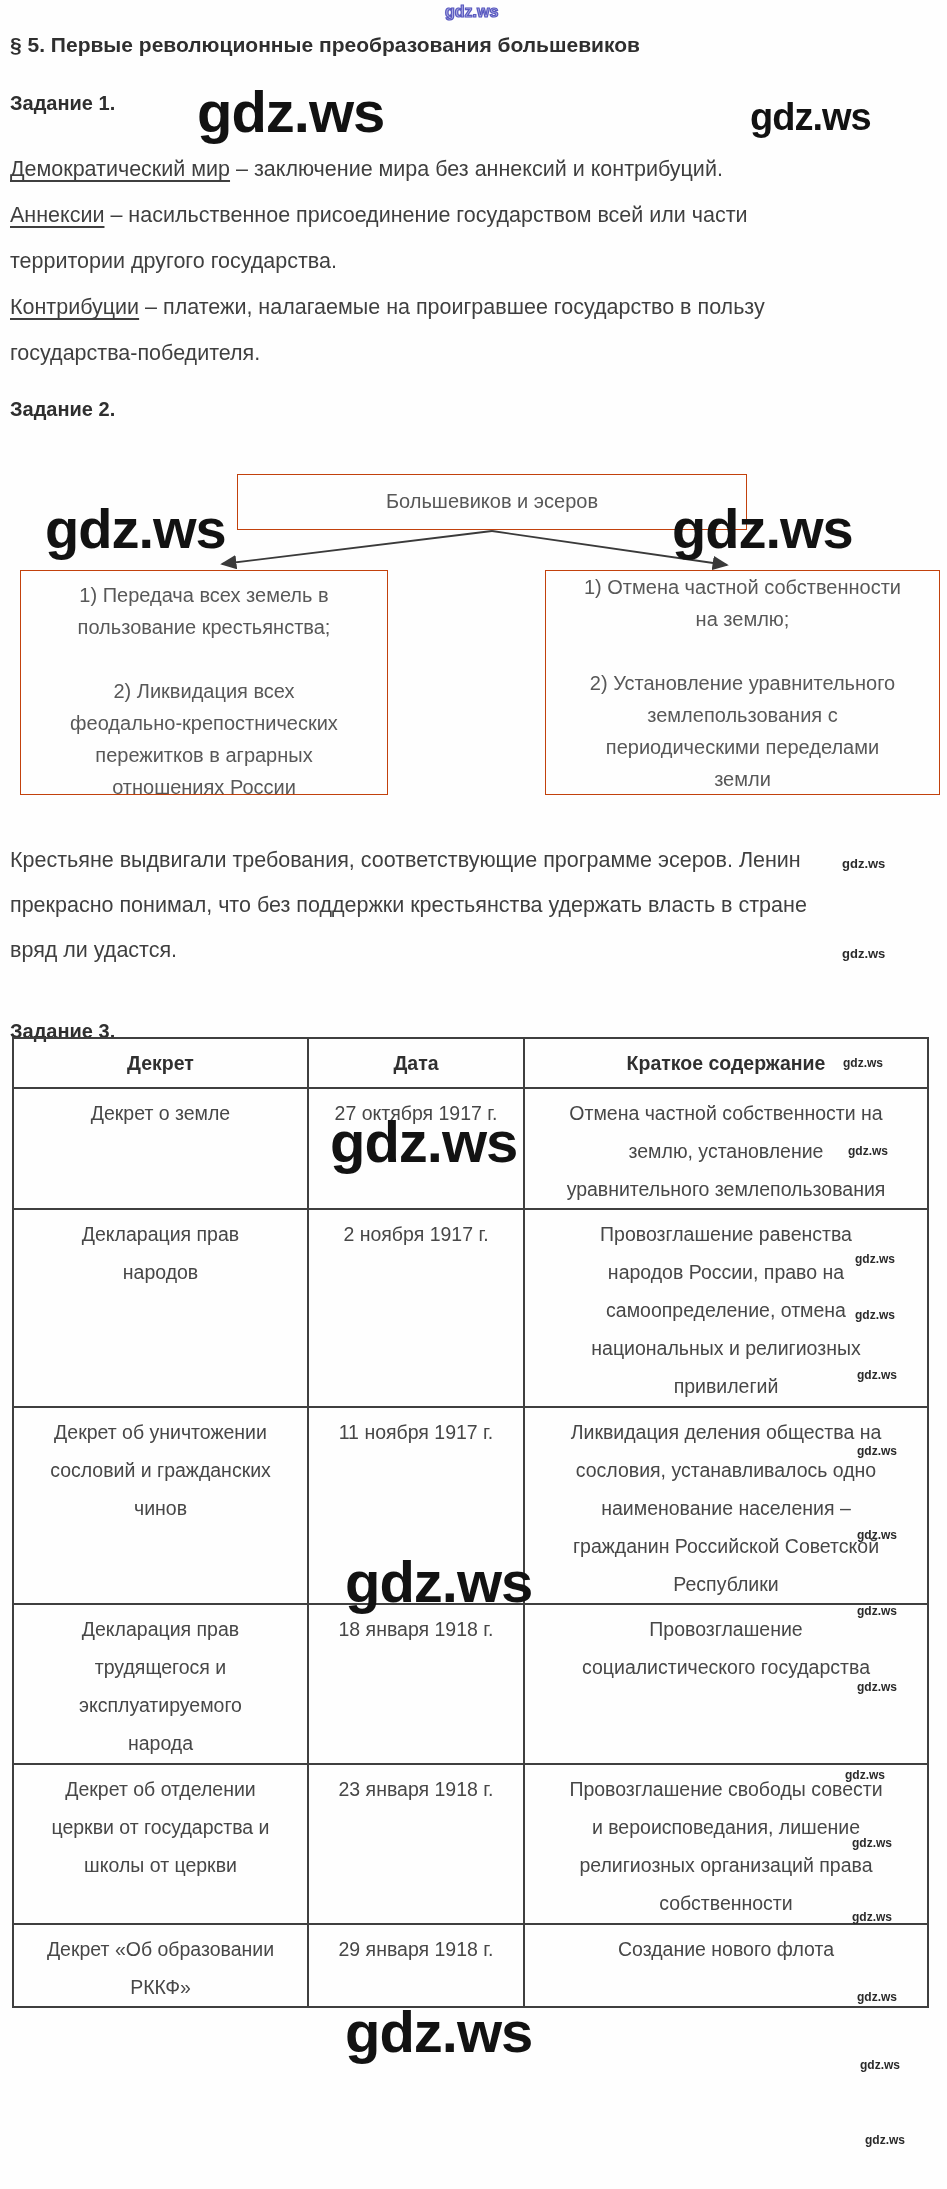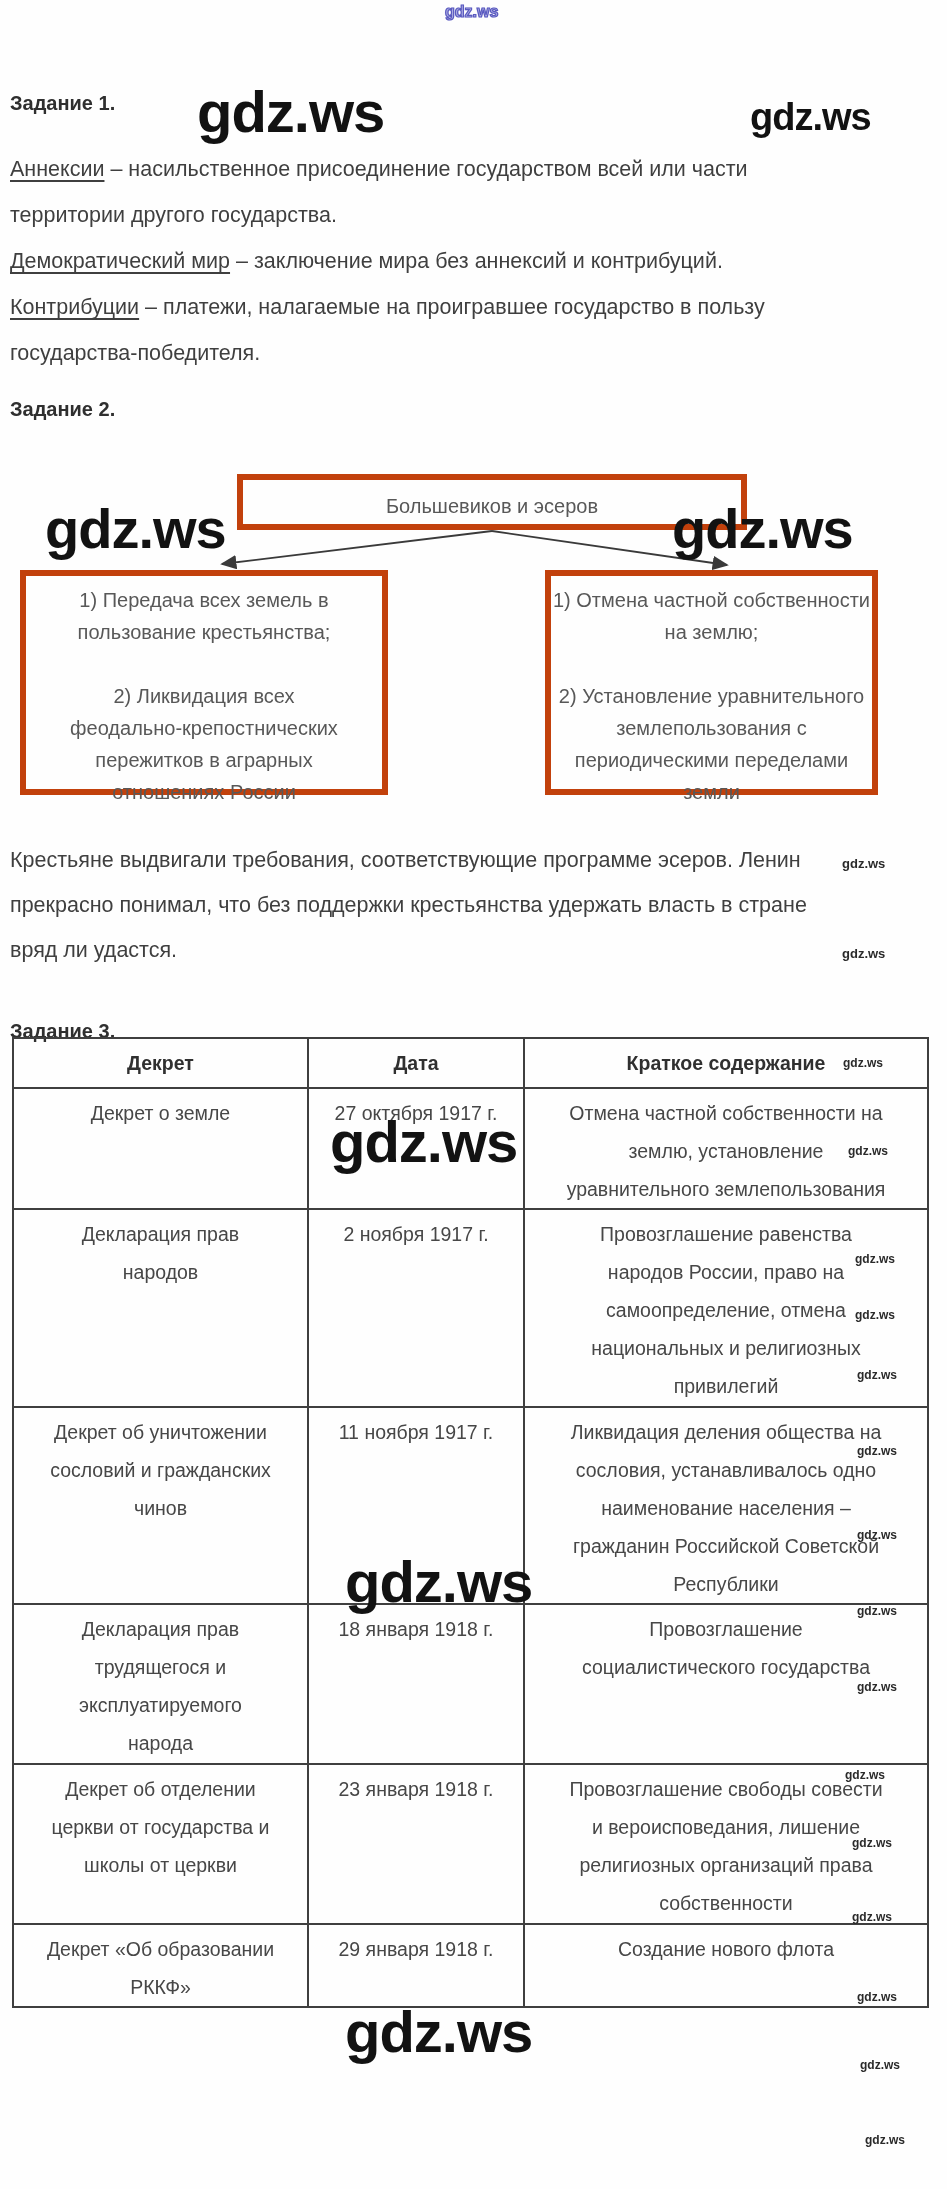--- a/index.html
+++ b/index.html
@@ -16,24 +16,24 @@
   .doc-title{left:10px;top:33px;font-size:21px;font-weight:bold;color:#2f2f2f;white-space:nowrap;}
   .task-label{font-size:20px;font-weight:bold;color:#2f2f2f;white-space:nowrap;}
   #task1{left:10px;top:92px;}
   #task2{left:10px;top:398px;}
   #task3{left:10px;top:996px;margin-top:24px;}
   
   #definitions{left:10px;top:146px;width:860px;font-size:21.5px;line-height:46px;color:#3f3f3f;}
   #definitions p{margin:0;white-space:pre-line;}
   #definitions u{text-underline-offset:4px;}
   
-  .diag-box{border:6px solid #c2410c;background:transparent;color:#585858;font-size:20px;text-align:center;box-sizing:border-box;}
+  .diag-box{border:1px solid #c2410c;background:transparent;color:#585858;font-size:20px;text-align:center;box-sizing:border-box;}
   #diag-top{left:237px;top:474px;width:510px;height:56px;line-height:52px;}
   #diag-left{left:20px;top:570px;width:368px;height:225px;line-height:32px;padding-top:8px;white-space:pre-line;}
-  #diag-right{left:545px;top:570px;width:333px;height:225px;line-height:32px;padding-top:8px;white-space:pre-line;}
+  #diag-right{left:545px;top:570px;width:395px;height:225px;line-height:32px;padding-top:0;white-space:pre-line;}
   #diag-arrows{left:0;top:455px;}
   
   #conclusion{left:10px;top:838px;width:900px;font-size:21.5px;line-height:45px;color:#3f3f3f;white-space:pre-line;}
   
   #decree-table{left:12px;top:1037px;width:915px;border-collapse:collapse;table-layout:fixed;font-size:19.5px;color:#474747;}
   #decree-table th,#decree-table td{
     border:2px solid #3f3f3f;text-align:center;vertical-align:top;
     padding:5px 6px 0 6px;line-height:38px;white-space:pre-line;overflow:hidden;
   }
   #decree-table th{font-weight:bold;color:#303030;vertical-align:middle;padding-top:0;line-height:24px;}
@@ -44,27 +44,28 @@
   .wm{position:absolute;font-weight:600;letter-spacing:-1px;pointer-events:none;}
   .wm-dark{color:#121212;}
   .wm-small{color:#2a2a2a;letter-spacing:0;font-weight:600;}
   .wm-outline{color:rgba(235,235,250,0.55);-webkit-text-stroke:1.2px #5a5ac0;text-shadow:0 0 1px #5a5ac0;letter-spacing:0;}
 </style>
 </head>
 <body>
 
 <div id="page">
 
+  <div class="abs doc-title">§ 5. Первые революционные преобразования большевиков</div>
 
   <div class="abs task-label" id="task1">Задание 1.</div>
 
   <div class="abs" id="definitions">
+    <p><u>Демократический мир</u><span> – заключение мира без аннексий и контрибуций.</span></p>
     <p><u>Аннексии</u><span> – насильственное присоединение государством всей или части
 территории другого государства.</span></p>
-    <p><u>Демократический мир</u><span> – заключение мира без аннексий и контрибуций.</span></p>
     <p><u>Контрибуции</u><span> – платежи, налагаемые на проигравшее государство в пользу
 государства-победителя.</span></p>
   </div>
 
   <div class="abs task-label" id="task2">Задание 2.</div>
 
   <div class="abs diag-box" id="diag-top">Большевиков и эсеров</div>
   <svg class="abs" id="diag-arrows" width="947" height="130" viewBox="0 455 947 130">
     <defs>
       <marker id="ah" markerWidth="10" markerHeight="8" refX="8" refY="4" orient="auto">

